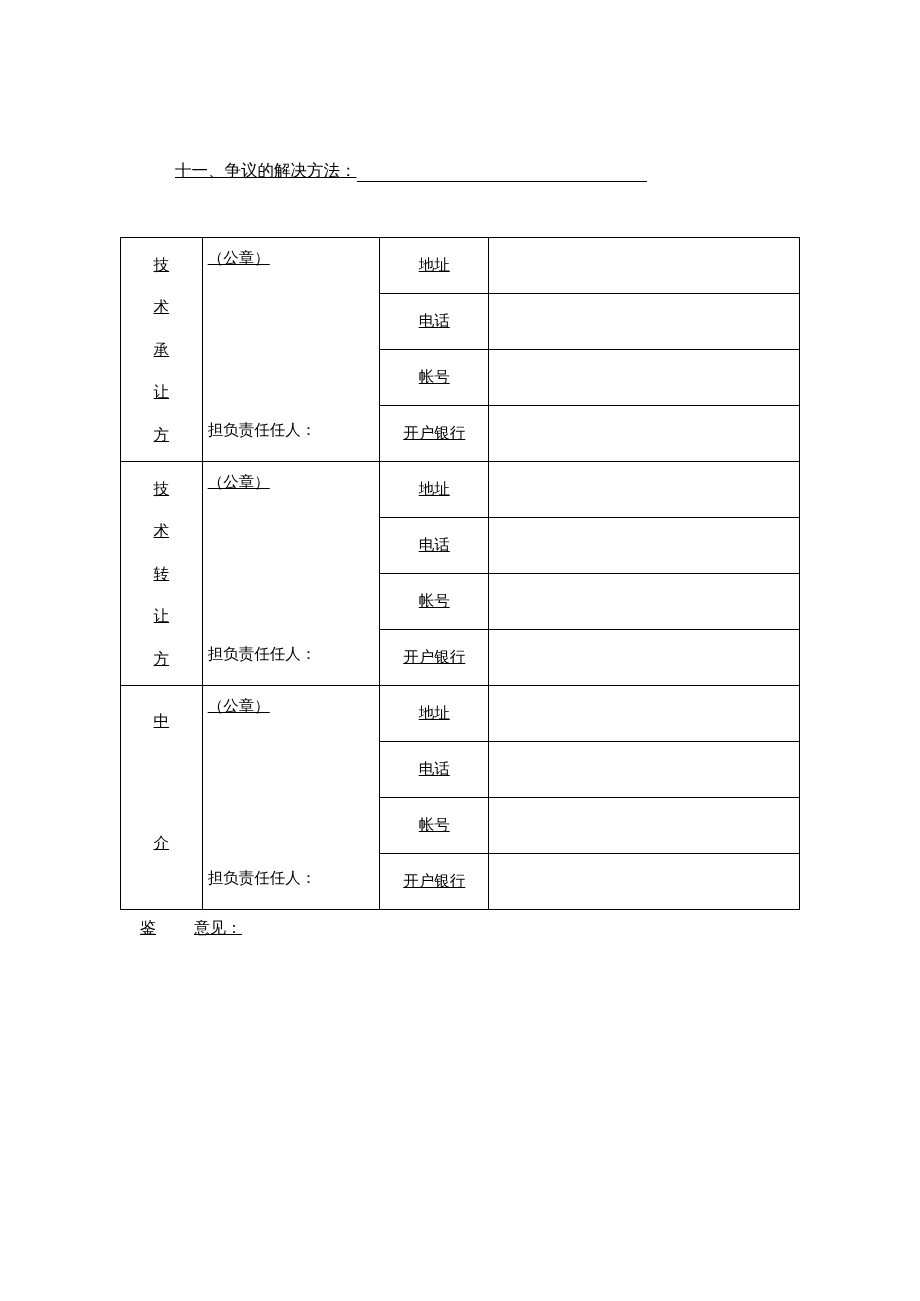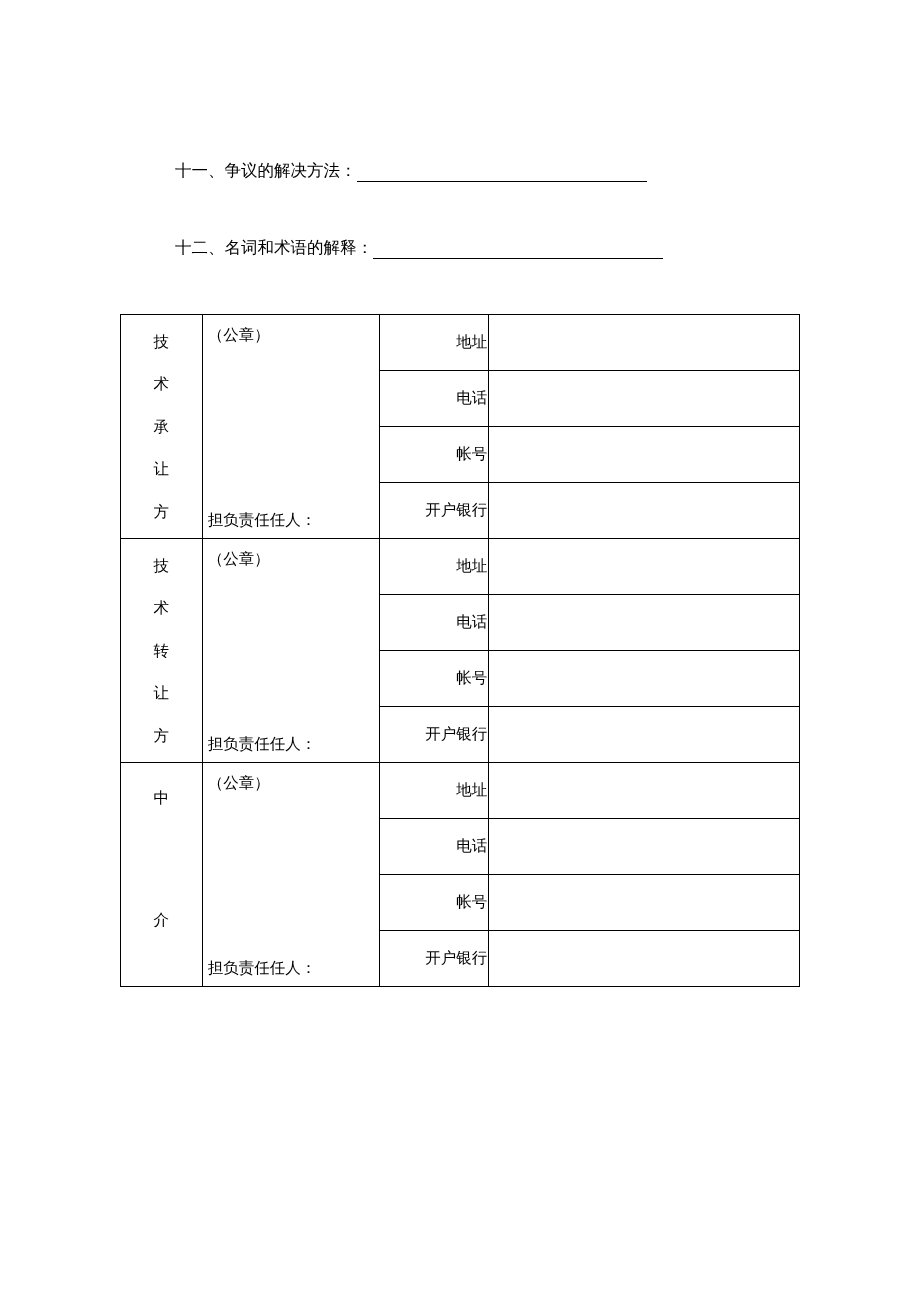--- a/index.html
+++ b/index.html
@@ -8,20 +8,21 @@
     background: #fff;
     font-family: "SimSun", "宋体", serif;
     font-size: 16px;
     color: #000;
     width: 920px;
     height: 1301px;
     position: relative;
   }
   .page {
     padding: 160px 44px 0 110px;
+    text-decoration: underline;
   }
   .clause {
     margin-bottom: 55px;
     font-size: 16.5px;
     padding-left: 65px;
   }
   .underline {
     display: inline-block;
     border-bottom: 1px solid #000;
     vertical-align: bottom;
@@ -51,32 +52,31 @@
   }
   table.sig td.sealcol {
     width: 165px;
     vertical-align: top;
     text-align: left;
     padding: 10px 5px 5px 5px;
     position: relative;
   }
   table.sig td.labelcol {
     width: 105px;
-    text-align: right;
   }
   table.sig td.valcol {
     width: 305px;
   }
   .seal-top {
     text-align: left;
     display: block;
   }
   .seal-bottom {
     position: absolute;
-    bottom: 7px;
+    bottom: 20px;
     left: 5px;
   }
   .vert {
     display: flex;
     flex-direction: column;
     align-items: center;
     justify-content: space-around;
     height: 100%;
     line-height: 1.9;
   }
@@ -91,23 +91,20 @@
 </style>
 </head>
 <body>
 
 <div class="page">
 
   <div class="clause">
     <span>十一、争议的解决方法：</span><span class="underline u1"></span>
   </div>
 
-  <div class="clause">
-    <span>十二、名词和术语的解释：</span><span class="underline u2"></span>
-  </div>
 
 
   <table class="sig">
 
     <tbody>
         <tr>
       <td class="partycol" rowspan="4">
         <div class="vert">
           <span>技</span>
           <span>术</span>
@@ -191,14 +188,17 @@
       <td class="labelcol">帐号</td>
       <td class="valcol"></td>
     </tr>
     <tr>
       <td class="labelcol">开户银行</td>
       <td class="valcol"></td>
     </tr>
   </tbody>
     </table>
 
+  <div class="footer-line">
+    <span>鉴</span><span class="gap"></span><span>意见：</span>
+  </div>
 
 </div>
 
 </body></html>

